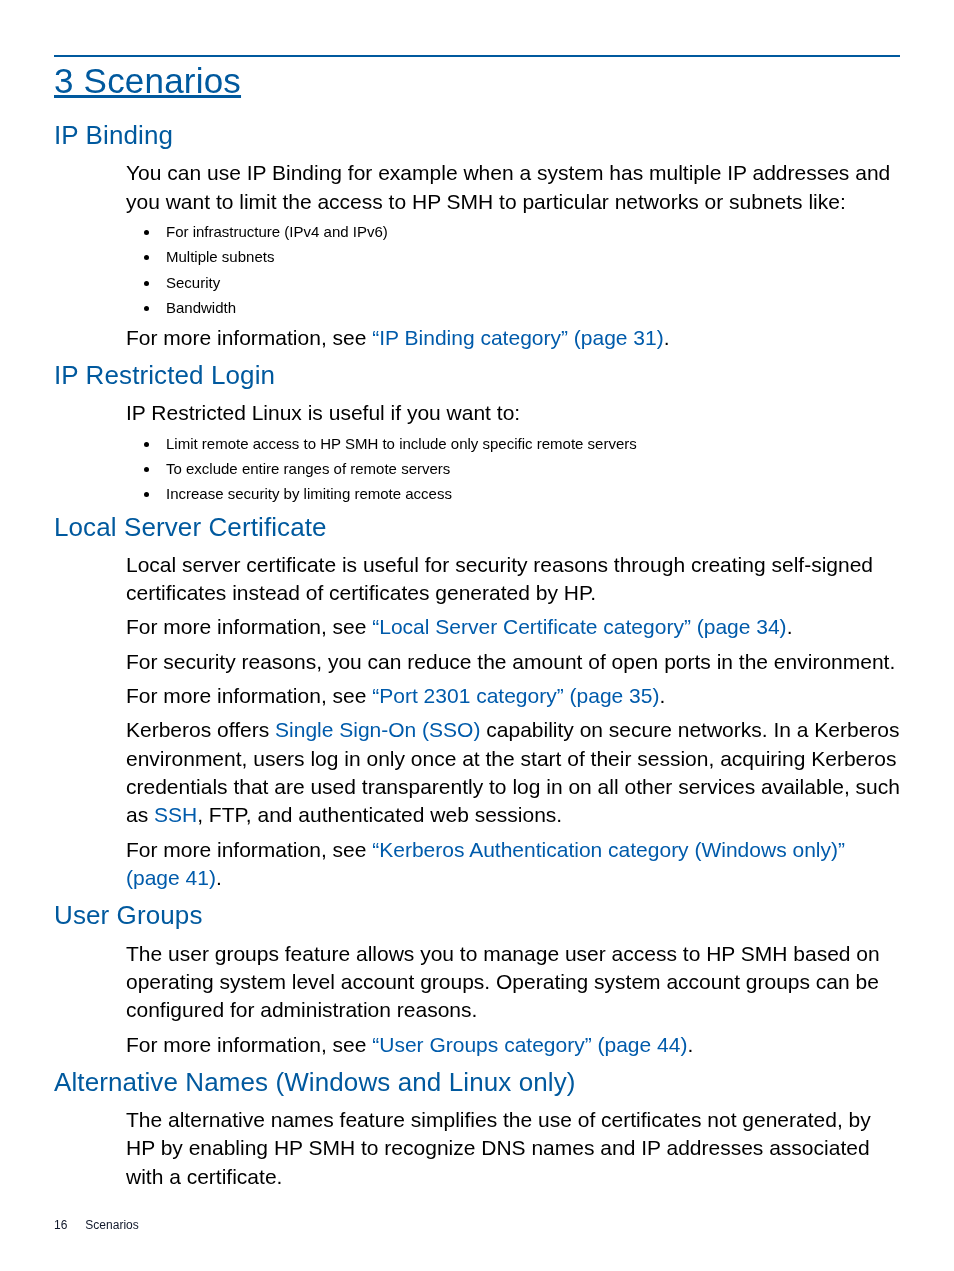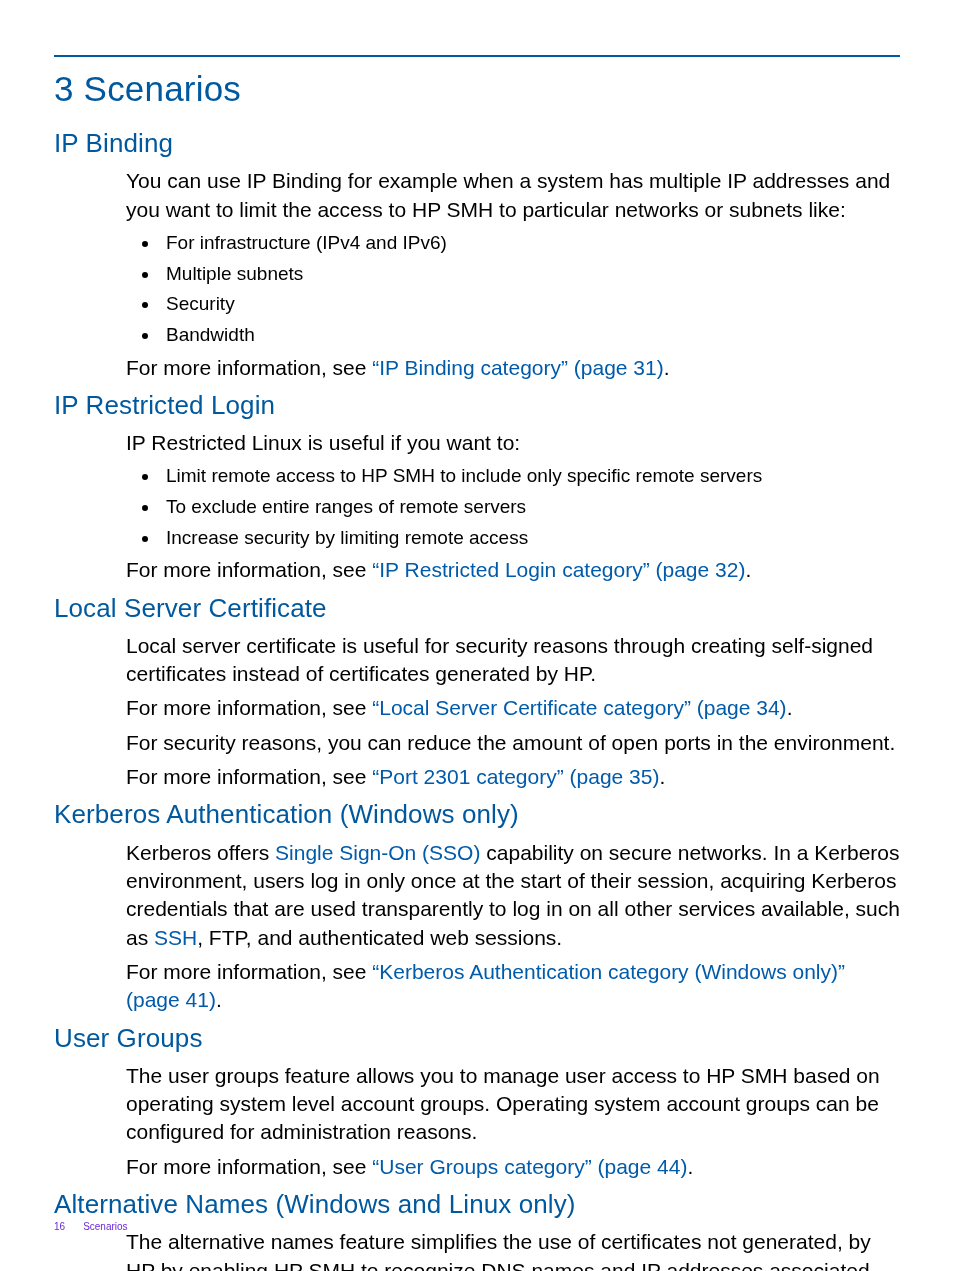--- a/index.html
+++ b/index.html
@@ -19,23 +19,23 @@
     width: 954px;
     height: 1271px;
     padding: 55px 54px 40px 54px;
     position: relative;
   }
   .h1 {
     font-weight: 300;
     color: #00599e;
     font-size: 35px;
     border-top: 2px solid #00599e;
-    padding-top: 8px;
     margin: 0 0 14px 0;
     letter-spacing: 0.2px;
+    text-decoration: underline;
   }
   .h2 {
     font-weight: 300;
     color: #00599e;
     font-size: 26px;
     margin: 2px 0 6px 0;
     letter-spacing: 0.1px;
   }
   .body-block {
     margin-left: 72px;
@@ -43,35 +43,35 @@
   p {
     margin: 6px 0;
     font-size: 21px;
   }
   ul {
     margin: 2px 0 2px 0;
     padding-left: 34px;
   }
   li {
     margin: 5px 0;
-    font-size: 19px;
+    font-size: 15px;
     padding-left: 6px;
   }
   li::marker {
     color: #000;
   }
   .link {
     color: #005bab;
   }
   .footer {
     position: absolute;
     left: 54px;
     bottom: 38px;
-    font-size: 10px;
-    color: #6d28d9;
+    font-size: 12px;
+    color: #0f172a;
   }
   .footer .pn {
     margin-right: 18px;
   }
 </style>
 </head>
 <body>
 
 <div class="page">
 
@@ -90,35 +90,33 @@
   </div>
 
   <div class="h2">IP Restricted Login</div>
   <div class="body-block">
     <p>IP Restricted Linux is useful if you want to:</p>
     <ul>
       <li>Limit remote access to HP SMH to include only specific remote servers</li>
       <li>To exclude entire ranges of remote servers</li>
       <li>Increase security by limiting remote access</li>
     </ul>
-    <p><span>For more information, see </span><span class="link">“IP Restricted Login category” (page 32)</span><span>.</span></p>
   </div>
 
   <div class="h2">Local Server Certificate</div>
   <div class="body-block">
     <p>Local server certificate is useful for security reasons through creating self-signed certificates instead of certificates generated by HP.</p>
     <p><span>For more information, see </span><span class="link">“Local Server Certificate category” (page 34)</span><span>.</span></p>
   </div>
 
   <div class="body-block">
     <p>For security reasons, you can reduce the amount of open ports in the environment.</p>
     <p><span>For more information, see </span><span class="link">“Port 2301 category” (page 35)</span><span>.</span></p>
   </div>
 
-  <div class="h2">Kerberos Authentication (Windows only)</div>
   <div class="body-block">
     <p><span>Kerberos offers </span><span class="link">Single Sign-On (SSO)</span><span> capability on secure networks. In a Kerberos environment, users log in only once at the start of their session, acquiring Kerberos credentials that are used transparently to log in on all other services available, such as </span><span class="link">SSH</span><span>, FTP, and authenticated web sessions.</span></p>
     <p><span>For more information, see </span><span class="link">“Kerberos Authentication category (Windows only)” (page 41)</span><span>.</span></p>
   </div>
 
   <div class="h2">User Groups</div>
   <div class="body-block">
     <p>The user groups feature allows you to manage user access to HP SMH based on operating system level account groups. Operating system account groups can be configured for administration reasons.</p>
     <p><span>For more information, see </span><span class="link">“User Groups category” (page 44)</span><span>.</span></p>
   </div>

